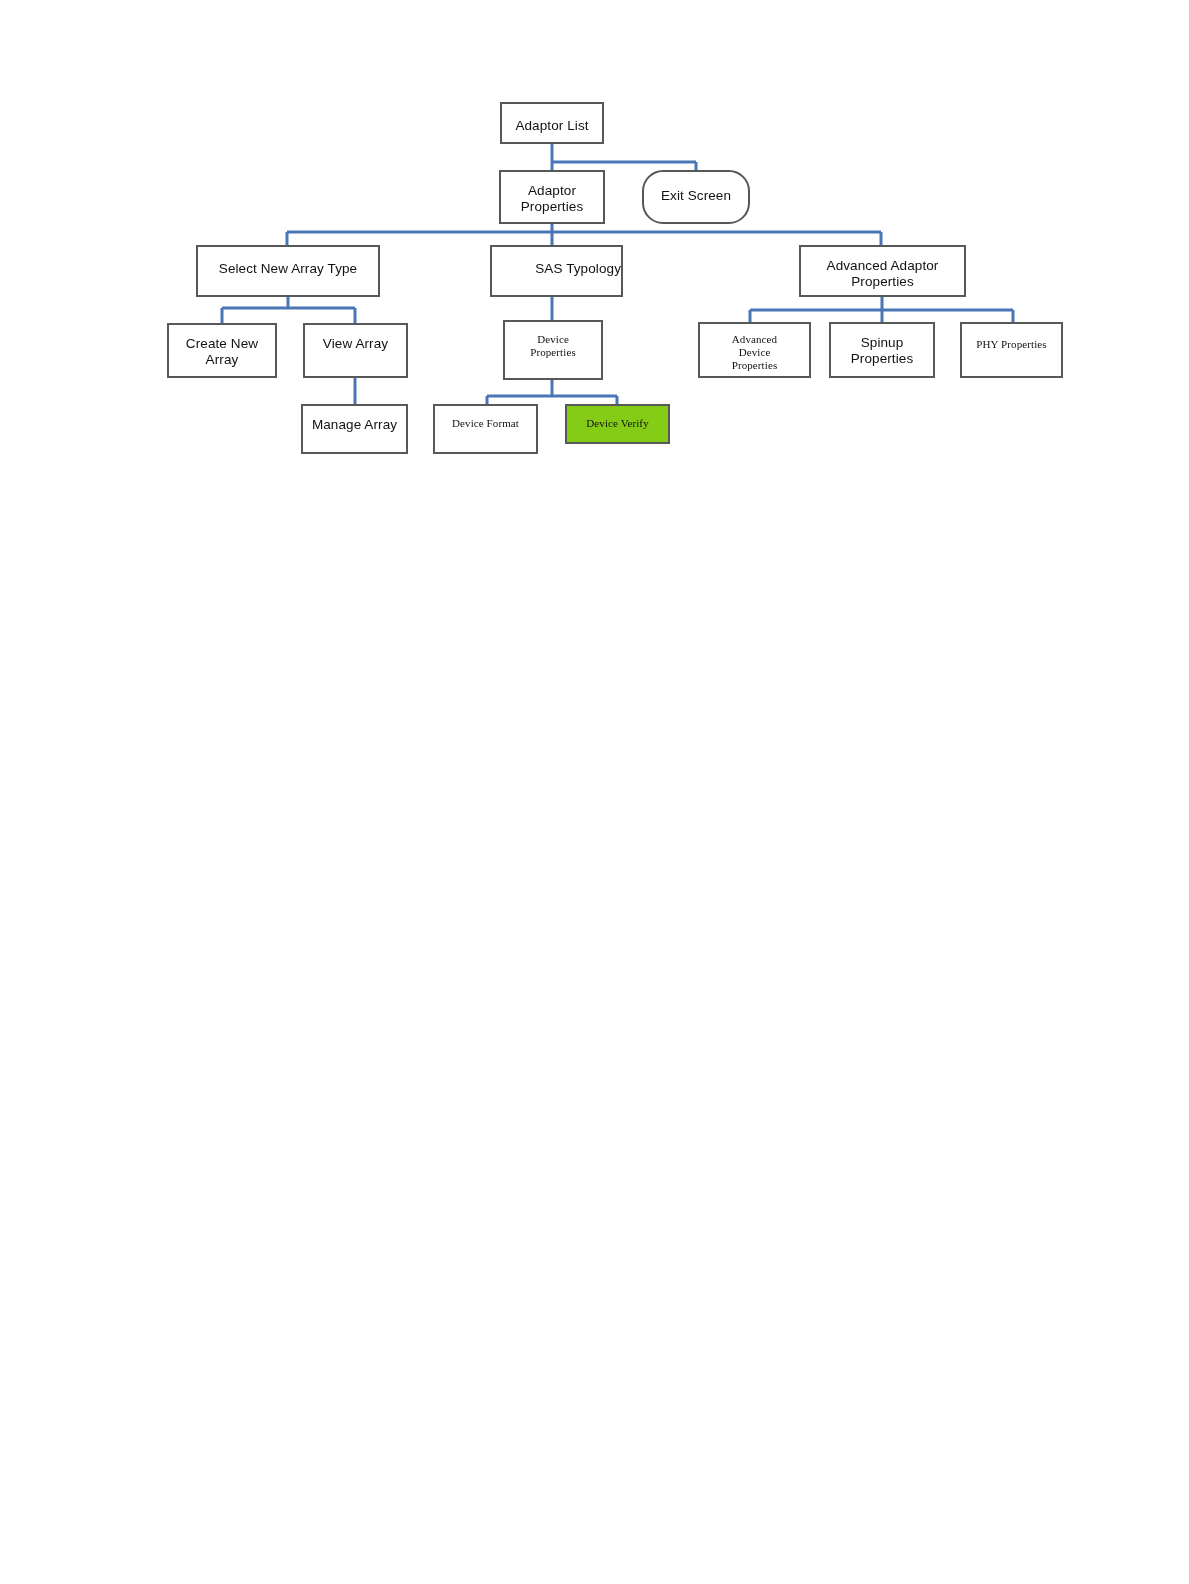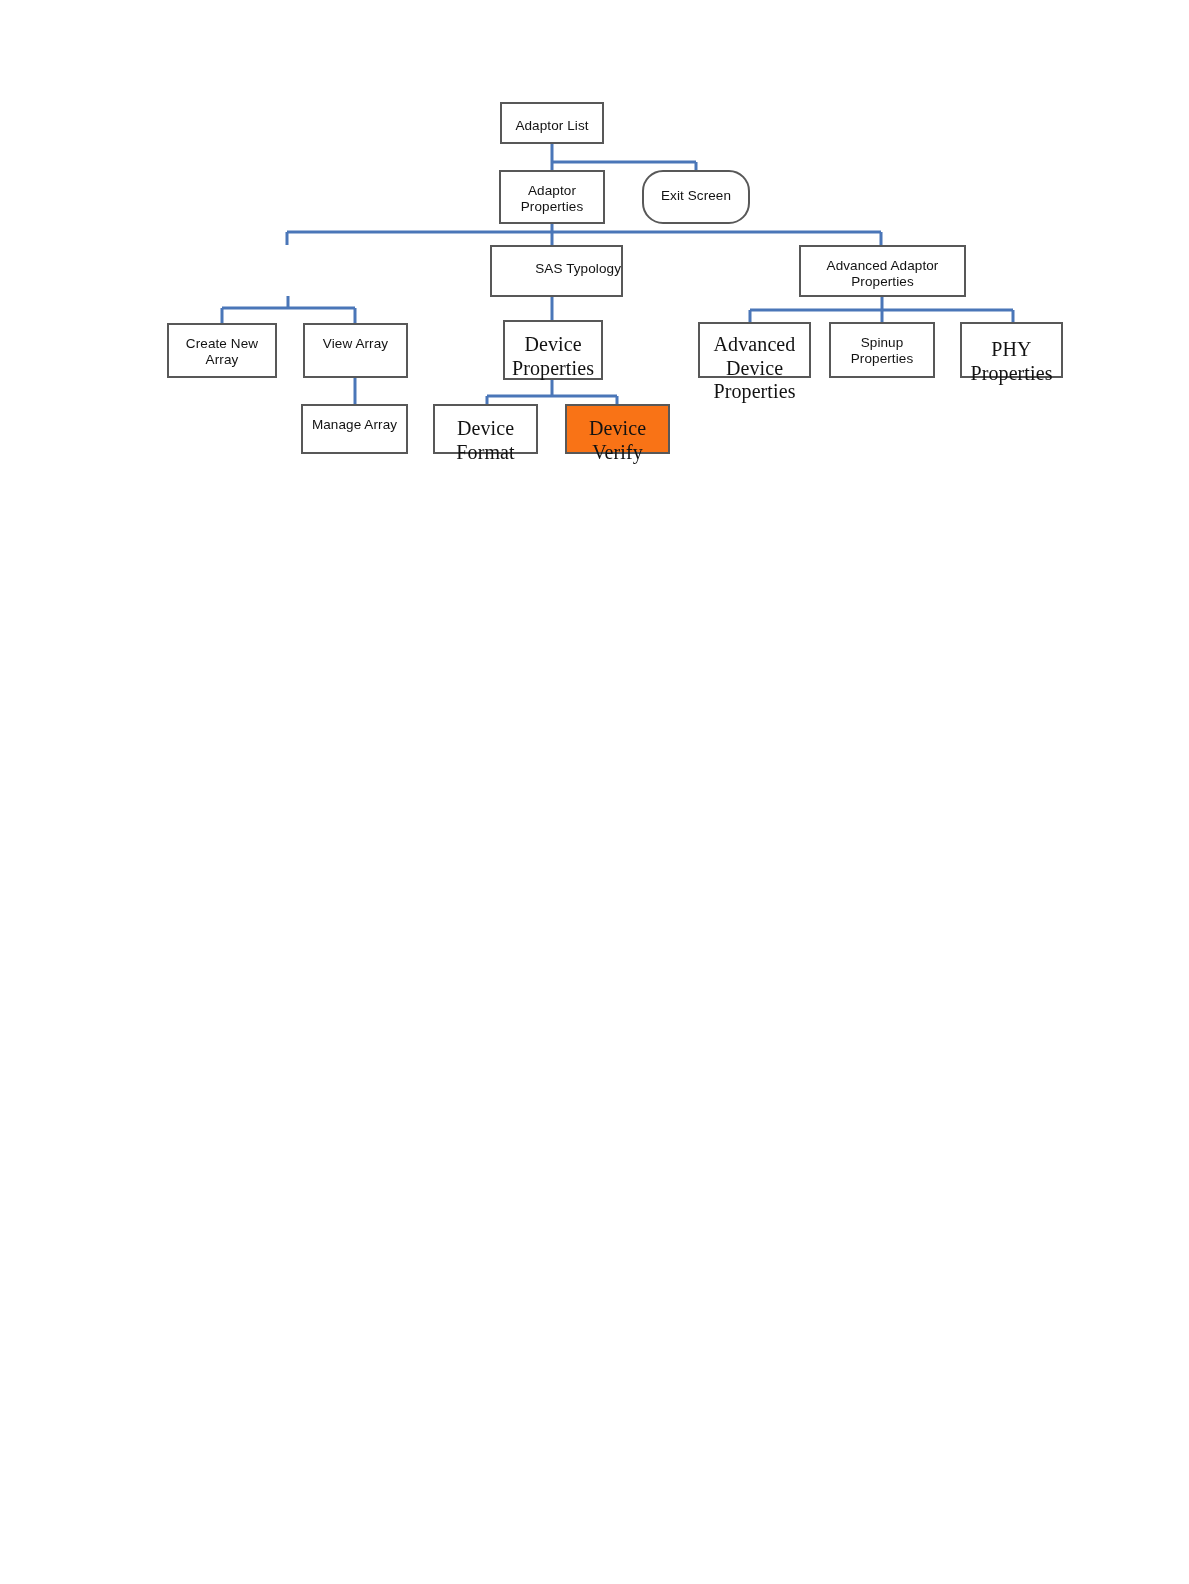--- a/index.html
+++ b/index.html
@@ -51,21 +51,21 @@
   }
   
   .node.sans {
     font-family: "Liberation Sans", sans-serif;
     font-size: 13.5px;
     font-weight: 400;
   }
   
   .node.serif {
     font-family: "Liberation Serif", serif;
-    font-size: 20px;
+    font-size: 11px;
     font-weight: 400;
   }
   .node.pad-sm { padding-top: 9px; }
   .node.pad-md { padding-top: 11px; }
   .node.pad-lg { padding-top: 14px; }
   .node.pad-xl { padding-top: 16px; border-radius: 21px; }
 </style>
 </head>
 <body style="background: rgb(255, 255, 255);">
 
@@ -96,20 +96,23 @@
 
   <div class="node sans pad-md" style="left: 499px; top: 170px; width: 106px; height: 54px; border-color: rgb(88, 88, 88); background: rgb(255, 255, 255); color: rgb(18, 18, 18);">
     <span class="node-label">Adaptor
 Properties</span>
   </div>
 
   <div class="node sans pad-xl" style="left: 642px; top: 170px; width: 108px; height: 54px; border-color: rgb(88, 88, 88); background: rgb(255, 255, 255); color: rgb(18, 18, 18);">
     <span class="node-label">Exit Screen</span>
   </div>
 
+  <div class="node sans pad-lg" style="left: 196px; top: 245px; width: 184px; height: 52px; border-color: rgb(88, 88, 88); background: rgb(255, 255, 255); color: rgb(18, 18, 18);">
+    <span class="node-label">Select New Array Type</span>
+  </div>
 
   <div class="node sans pad-lg" style="left: 490px; top: 245px; width: 133px; height: 52px; border-color: rgb(88, 88, 88); background: rgb(255, 255, 255); color: rgb(18, 18, 18); text-align: right;">
     <span class="node-label">SAS Typology</span>
   </div>
 
   <div class="node sans pad-md" style="left: 799px; top: 245px; width: 167px; height: 52px; border-color: rgb(88, 88, 88); background: rgb(255, 255, 255); color: rgb(18, 18, 18);">
     <span class="node-label">Advanced Adaptor
 Properties</span>
   </div>
 
@@ -143,17 +146,17 @@
   </div>
 
   <div class="node sans pad-md" style="left: 301px; top: 404px; width: 107px; height: 50px; border-color: rgb(88, 88, 88); background: rgb(255, 255, 255); color: rgb(18, 18, 18); justify-content: center;">
     <span class="node-label">Manage Array</span>
   </div>
 
   <div class="node serif pad-md" style="left: 433px; top: 404px; width: 105px; height: 50px; border-color: rgb(88, 88, 88); background: rgb(255, 255, 255); color: rgb(18, 18, 18);">
     <span class="node-label">Device Format</span>
   </div>
 
-  <div class="node serif pad-md" style="left: 565px; top: 404px; width: 105px; height: 50px; border-color: rgb(88, 88, 88); background: #f97316; color: rgb(18, 18, 18);">
+  <div class="node serif pad-md" style="left: 565px; top: 404px; width: 105px; height: 40px; border-color: rgb(88, 88, 88); background: #84cc16; color: rgb(18, 18, 18);">
     <span class="node-label">Device Verify</span>
   </div>
 
 </div>
 
 </body></html>

